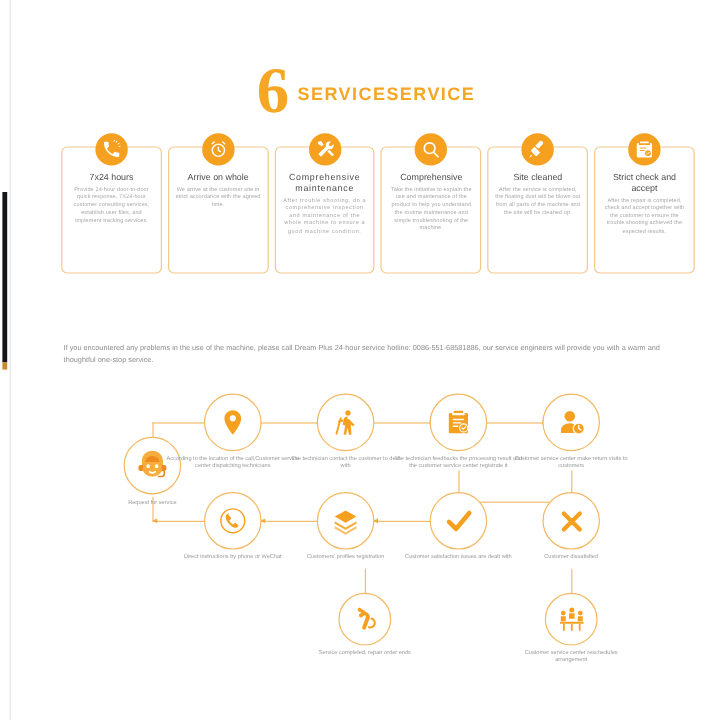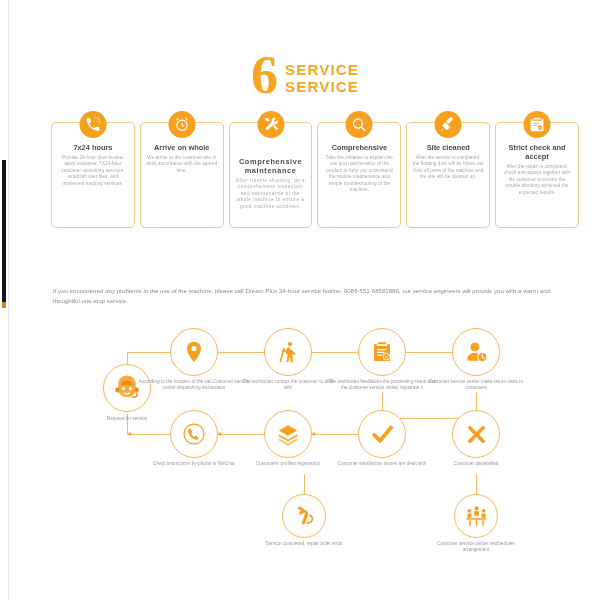--- a/index.html
+++ b/index.html
@@ -31,21 +31,21 @@
     position:absolute;left:0;top:48px;width:592px;
     display:flex;justify-content:center;align-items:center;
   }
   .big-six{
     font-size:54px;line-height:54px;font-weight:bold;color:#f5a623;
     font-family:"Liberation Serif", serif;
     letter-spacing:-1px;
     margin-right:8px;
   }
   .pledge-words{
-    display:flex;flex-direction:column;justify-content:center;
+    display:flex;justify-content:center;
     padding-top:6px;
   }
   .pledge-words span{
     font-size:15px;line-height:17px;font-weight:bold;color:#f5a623;
     letter-spacing:1.2px;
   }
 
   
   .cards{
     position:absolute;left:42px;top:122px;width:528px;height:106px;
@@ -62,28 +62,28 @@
     text-align:center;
   }
   .card-icon{
     position:absolute;left:50%;top:-12px;transform:translateX(-50%);
     width:27px;height:27px;border-radius:50%;
     background:#f5a01e;
     display:flex;align-items:center;justify-content:center;
   }
   .card-icon svg{display:block;}
   .card-title{
-    font-size:7.4px;font-weight:bold;color:#4d4d4d;
+    font-size:7.4px;font-weight:normal;color:#4d4d4d;
     line-height:9px;margin-bottom:3px;
   }
   .card-body{
     font-size:4.6px;line-height:6.4px;color:#a8a8a8;
     letter-spacing:.1px;
   }
-  .card.spaced .card-title{letter-spacing:.6px;margin-top:14px;}
+  .card.spaced .card-title{letter-spacing:.6px;}
   .card.spaced .card-body{letter-spacing:.5px;}
 
   
   .section-head{
     position:absolute;left:33px;top:262px;
   }
   .section-head .txt{
     font-size:12px;font-weight:bold;color:#f5a623;letter-spacing:.6px;
   }
   .section-head .rule{

